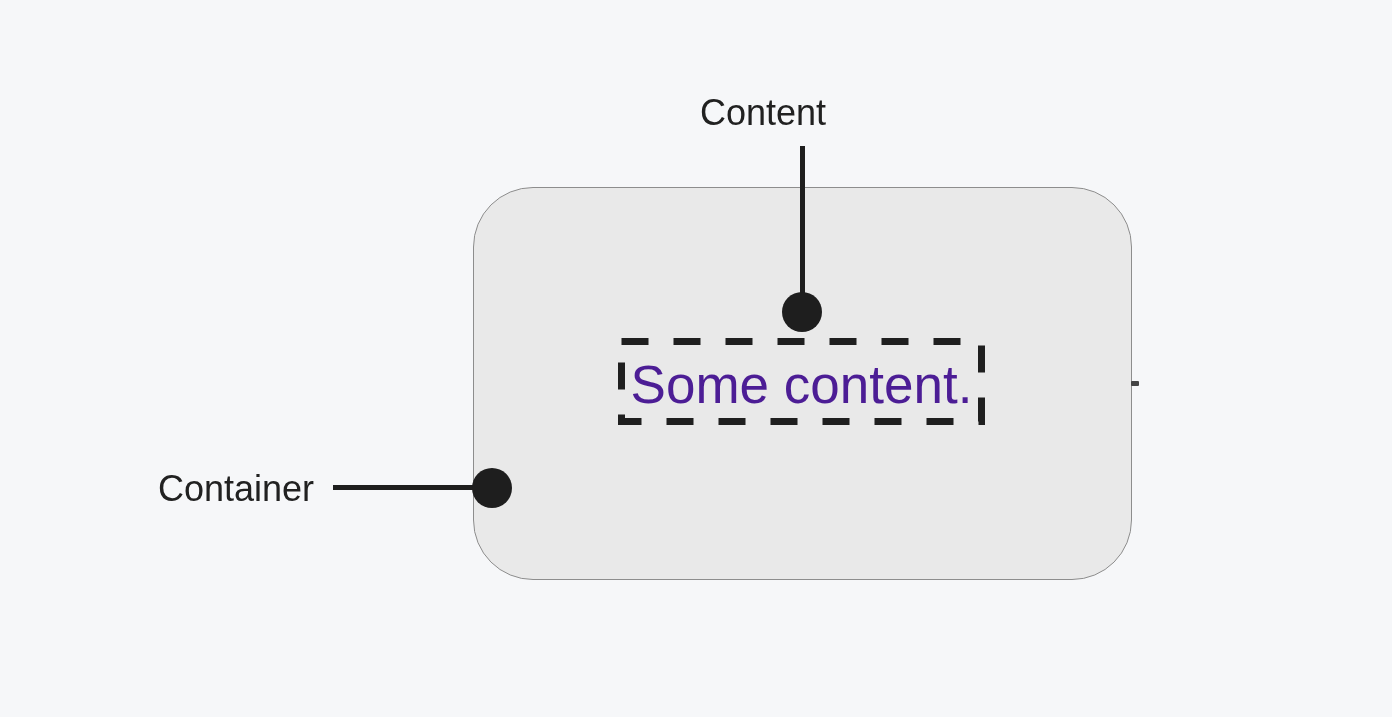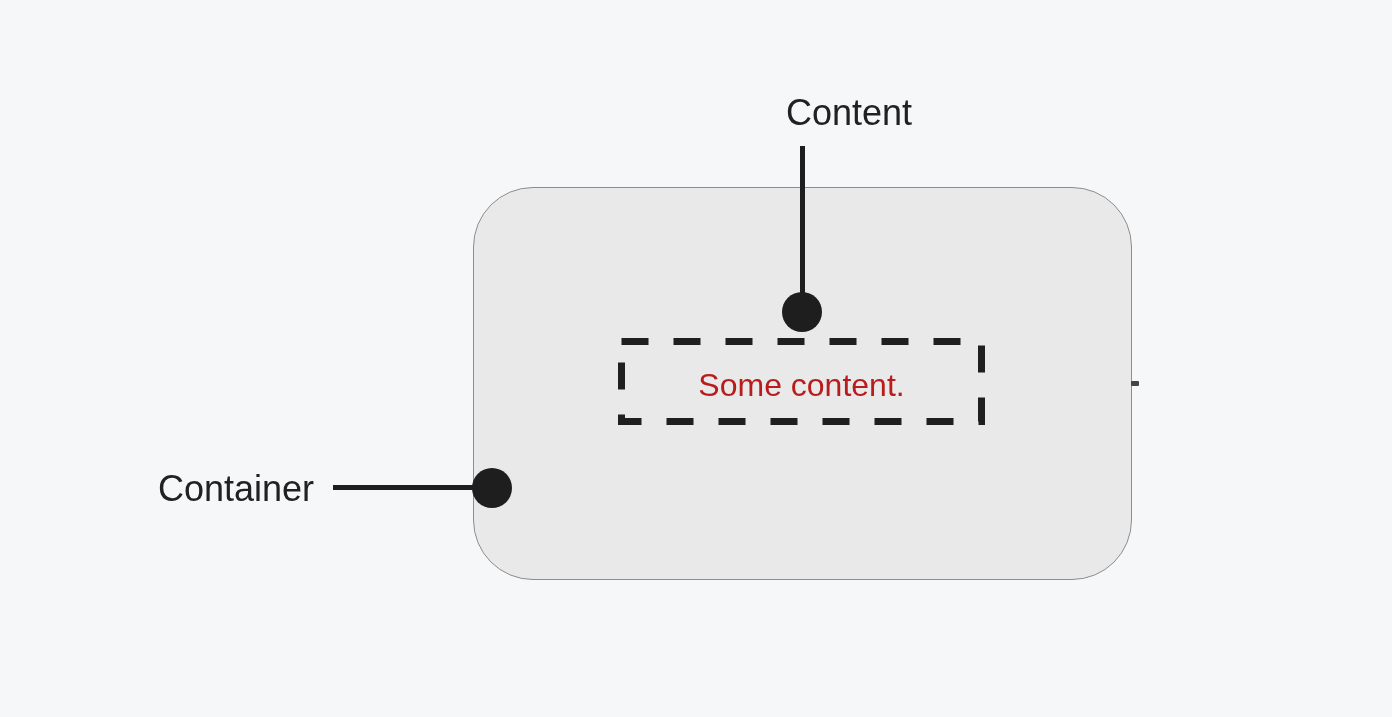--- a/index.html
+++ b/index.html
@@ -39,39 +39,39 @@
   }
   .content-box svg {
     position: absolute;
     left: 0;
     top: 0;
     width: 100%;
     height: 100%;
   }
   .content-text {
     position: relative;
-    font-size: 32px;
+    font-size: 53px;
     line-height: 1;
-    color: #b91c1c;
+    color: #4c1d95;
     padding-top: 6px;
     white-space: nowrap;
   }
   
   .callout-label {
     position: absolute;
     font-size: 36px;
     line-height: 1.3;
     color: #212121;
     white-space: nowrap;
   }
   .label-content {
     left: 700px;
     top: 90px;
     width: 212px;
-    text-align: right;
+    text-align: left;
   }
   .label-container {
     left: 158px;
     top: 466px;
   }
   
   .callout-line {
     position: absolute;
     background: #1e1e1e;
   }

